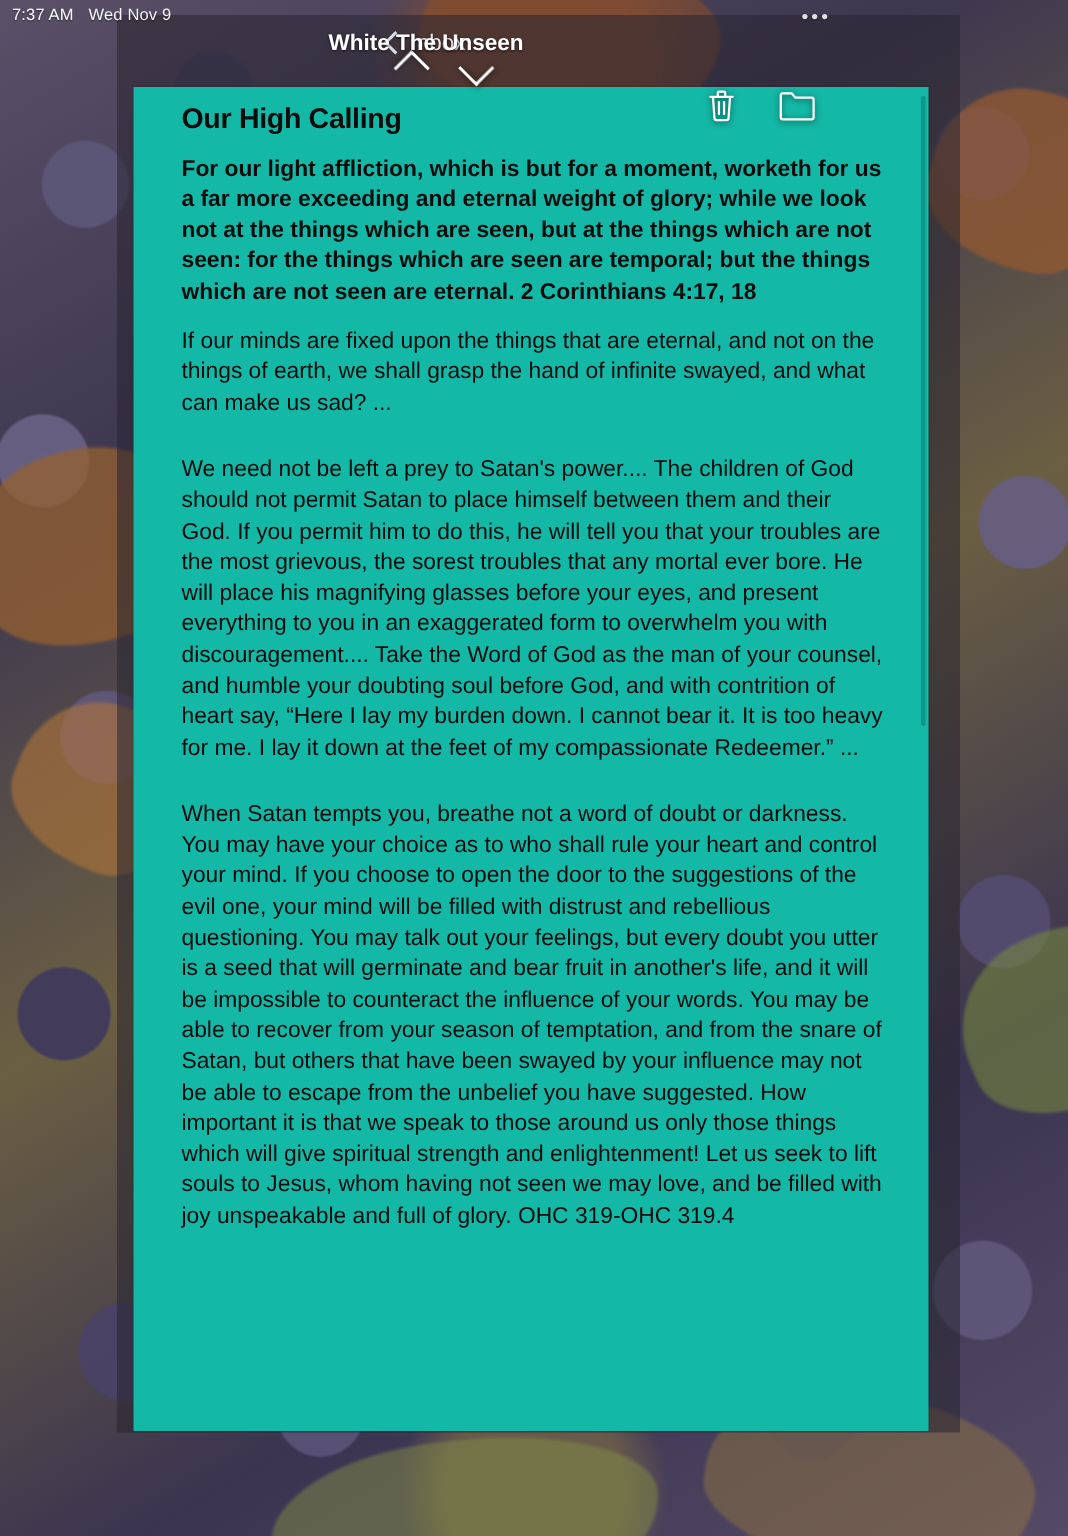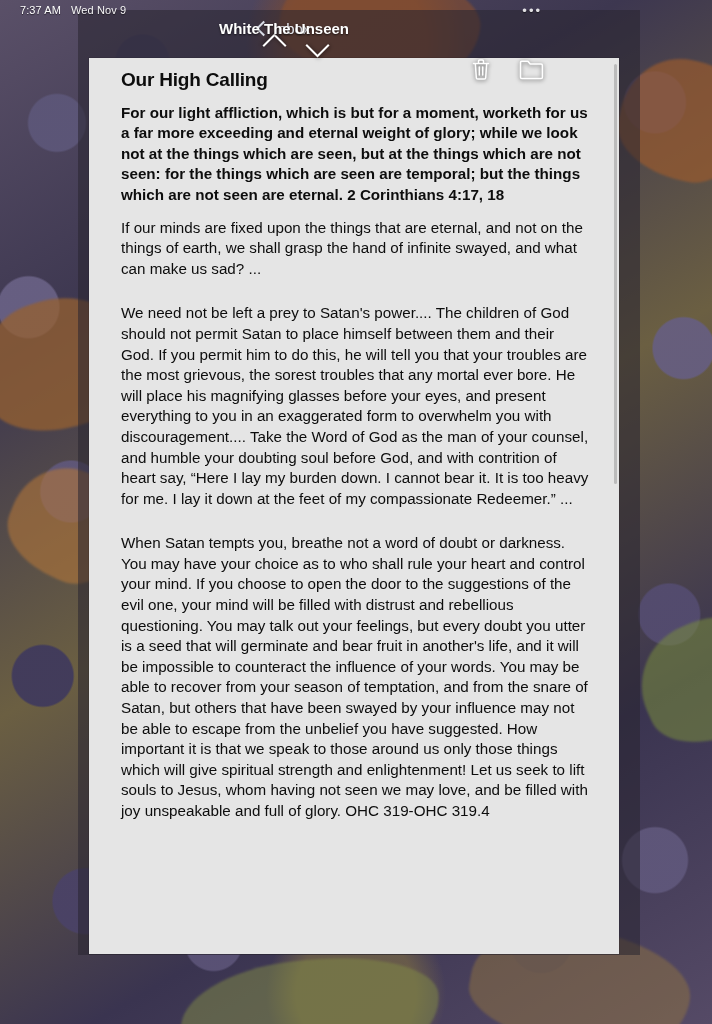--- a/index.html
+++ b/index.html
@@ -64,21 +64,21 @@
 
   
   .status-bar {
     position: absolute;
     left: 0; top: 0;
     width: 712px;
     height: 20px;
     display: flex;
     align-items: center;
     gap: 10px;
-    padding: 0 20px;
+    padding: 0 8px;
     box-sizing: border-box;
     color: #ffffff;
     font-size: 11px;
     letter-spacing: 0.1px;
     text-shadow: 0 1px 1px rgba(0,0,0,0.55);
     z-index: 40;
   }
   .status-time { font-weight: 400; }
   .status-date { opacity: 0.95; text-align: center; }
   .status-spacer { flex: 1; }
@@ -161,21 +161,21 @@
     height: 945px;
     background: rgba(40,36,48,0.55);
     z-index: 10;
   }
   .doc {
     position: absolute;
     left: 89px;
     top: 58px;
     width: 530px;
     height: 896px;
-    background: #e5e5e5;
+    background: #14b8a6;
     overflow: hidden;
     z-index: 20;
     box-shadow: 0 0 0 1px rgba(0,0,0,0.08);
   }
   .doc-inner {
     padding: 6px 30px 10px 32px;
     color: #0d0d0d;
     font-size: 15.2px;
     line-height: 20.6px;
   }

